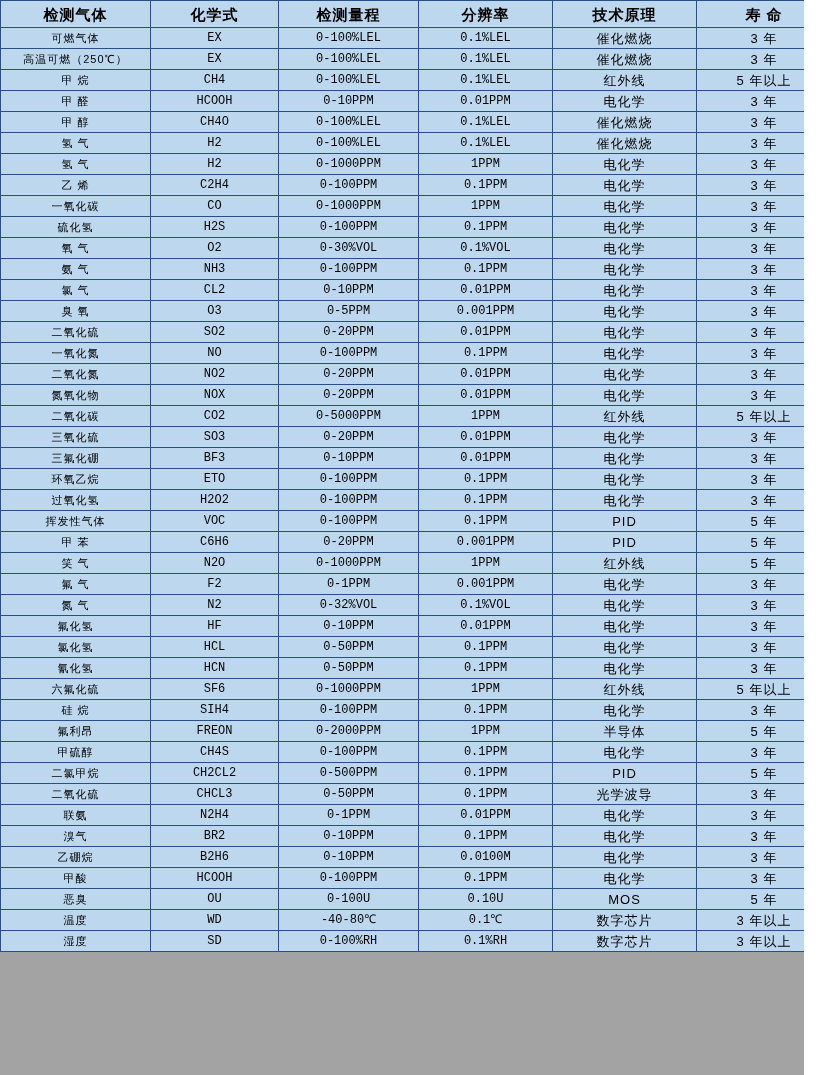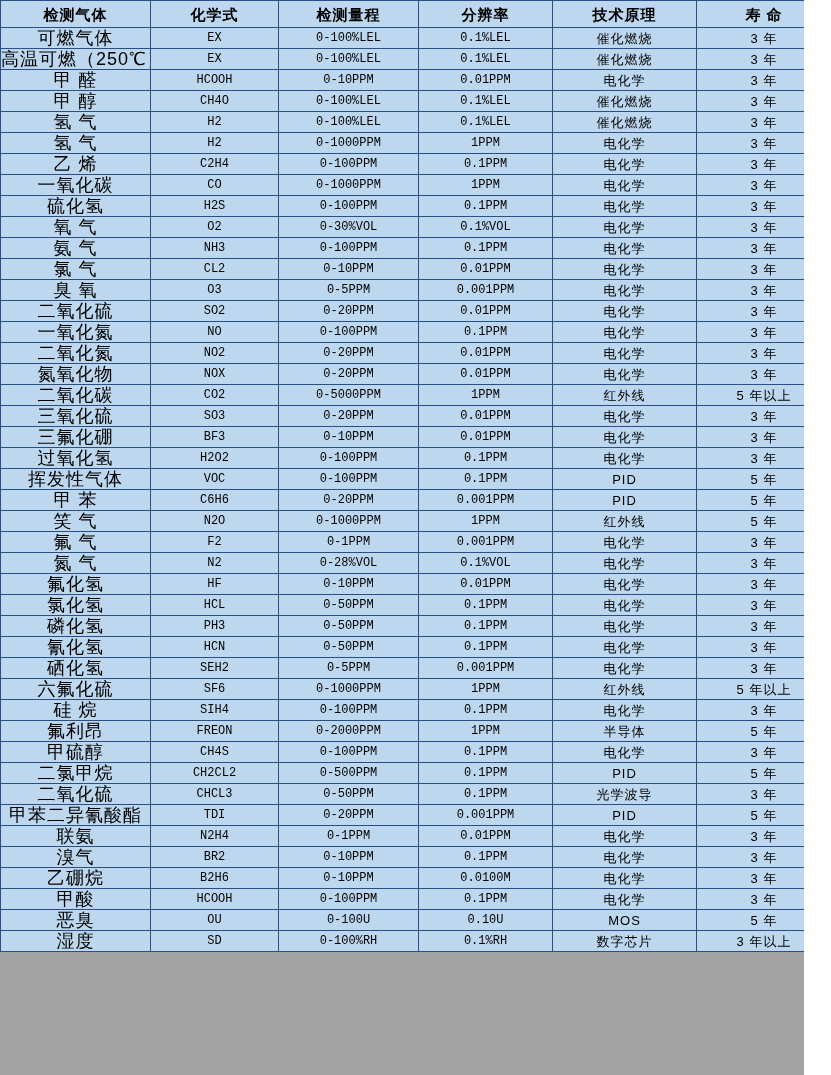--- a/index.html
+++ b/index.html
@@ -46,21 +46,21 @@
     height: 26px;
     line-height: 25px;
     font-size: 15px;
     font-weight: bold;
     letter-spacing: 1px;
   }
   table.gas-table tbody td {
     font-size: 13px;
   }
   table.gas-table tbody td.name {
-    font-size: 18px;
+    font-size: 11px;
     letter-spacing: 1px;
   }
   table.gas-table tbody td.formula,
   table.gas-table tbody td.range,
   table.gas-table tbody td.res {
     font-family: "Liberation Mono", monospace;
     font-size: 12px;
     letter-spacing: 0px;
   }
   table.gas-table tbody td.tech,
@@ -103,20 +103,28 @@
         </tr>
         <tr>
           <td class="name">高温可燃（250℃）</td>
           <td class="formula">EX</td>
           <td class="range">0-100%LEL</td>
           <td class="res">0.1%LEL</td>
           <td class="tech">催化燃烧</td>
           <td class="life">3 年</td>
         </tr>
         <tr>
+          <td class="name">甲 烷</td>
+          <td class="formula">CH4</td>
+          <td class="range">0-100%LEL</td>
+          <td class="res">0.1%LEL</td>
+          <td class="tech">红外线</td>
+          <td class="life">5 年以上</td>
+        </tr>
+        <tr>
           <td class="name">甲 醛</td>
           <td class="formula">HCOOH</td>
           <td class="range">0-10PPM</td>
           <td class="res">0.01PPM</td>
           <td class="tech">电化学</td>
           <td class="life">3 年</td>
         </tr>
         <tr>
           <td class="name">甲 醇</td>
           <td class="formula">CH4O</td>
@@ -247,20 +255,28 @@
         </tr>
         <tr>
           <td class="name">三氟化硼</td>
           <td class="formula">BF3</td>
           <td class="range">0-10PPM</td>
           <td class="res">0.01PPM</td>
           <td class="tech">电化学</td>
           <td class="life">3 年</td>
         </tr>
         <tr>
+          <td class="name">环氧乙烷</td>
+          <td class="formula">ETO</td>
+          <td class="range">0-100PPM</td>
+          <td class="res">0.1PPM</td>
+          <td class="tech">电化学</td>
+          <td class="life">3 年</td>
+        </tr>
+        <tr>
           <td class="name">过氧化氢</td>
           <td class="formula">H2O2</td>
           <td class="range">0-100PPM</td>
           <td class="res">0.1PPM</td>
           <td class="tech">电化学</td>
           <td class="life">3 年</td>
         </tr>
         <tr>
           <td class="name">挥发性气体</td>
           <td class="formula">VOC</td>
@@ -289,21 +305,21 @@
           <td class="name">氟 气</td>
           <td class="formula">F2</td>
           <td class="range">0-1PPM</td>
           <td class="res">0.001PPM</td>
           <td class="tech">电化学</td>
           <td class="life">3 年</td>
         </tr>
         <tr>
           <td class="name">氮 气</td>
           <td class="formula">N2</td>
-          <td class="range">0-28%VOL</td>
+          <td class="range">0-32%VOL</td>
           <td class="res">0.1%VOL</td>
           <td class="tech">电化学</td>
           <td class="life">3 年</td>
         </tr>
         <tr>
           <td class="name">氟化氢</td>
           <td class="formula">HF</td>
           <td class="range">0-10PPM</td>
           <td class="res">0.01PPM</td>
           <td class="tech">电化学</td>
@@ -311,44 +327,28 @@
         </tr>
         <tr>
           <td class="name">氯化氢</td>
           <td class="formula">HCL</td>
           <td class="range">0-50PPM</td>
           <td class="res">0.1PPM</td>
           <td class="tech">电化学</td>
           <td class="life">3 年</td>
         </tr>
         <tr>
-          <td class="name">磷化氢</td>
-          <td class="formula">PH3</td>
-          <td class="range">0-50PPM</td>
-          <td class="res">0.1PPM</td>
-          <td class="tech">电化学</td>
-          <td class="life">3 年</td>
-        </tr>
-        <tr>
           <td class="name">氰化氢</td>
           <td class="formula">HCN</td>
           <td class="range">0-50PPM</td>
           <td class="res">0.1PPM</td>
           <td class="tech">电化学</td>
           <td class="life">3 年</td>
         </tr>
         <tr>
-          <td class="name">硒化氢</td>
-          <td class="formula">SEH2</td>
-          <td class="range">0-5PPM</td>
-          <td class="res">0.001PPM</td>
-          <td class="tech">电化学</td>
-          <td class="life">3 年</td>
-        </tr>
-        <tr>
           <td class="name">六氟化硫</td>
           <td class="formula">SF6</td>
           <td class="range">0-1000PPM</td>
           <td class="res">1PPM</td>
           <td class="tech">红外线</td>
           <td class="life">5 年以上</td>
         </tr>
         <tr>
           <td class="name">硅 烷</td>
           <td class="formula">SIH4</td>
@@ -381,28 +381,20 @@
           <td class="tech">PID</td>
           <td class="life">5 年</td>
         </tr>
         <tr>
           <td class="name">二氧化硫</td>
           <td class="formula">CHCL3</td>
           <td class="range">0-50PPM</td>
           <td class="res">0.1PPM</td>
           <td class="tech">光学波导</td>
           <td class="life">3 年</td>
-        </tr>
-        <tr>
-          <td class="name">甲苯二异氰酸酯</td>
-          <td class="formula">TDI</td>
-          <td class="range">0-20PPM</td>
-          <td class="res">0.001PPM</td>
-          <td class="tech">PID</td>
-          <td class="life">5 年</td>
         </tr>
         <tr>
           <td class="name">联氨</td>
           <td class="formula">N2H4</td>
           <td class="range">0-1PPM</td>
           <td class="res">0.01PPM</td>
           <td class="tech">电化学</td>
           <td class="life">3 年</td>
         </tr>
         <tr>
@@ -429,20 +421,28 @@
           <td class="tech">电化学</td>
           <td class="life">3 年</td>
         </tr>
         <tr>
           <td class="name">恶臭</td>
           <td class="formula">OU</td>
           <td class="range">0-100U</td>
           <td class="res">0.10U</td>
           <td class="tech">MOS</td>
           <td class="life">5 年</td>
+        </tr>
+        <tr>
+          <td class="name">温度</td>
+          <td class="formula">WD</td>
+          <td class="range">-40-80℃</td>
+          <td class="res">0.1℃</td>
+          <td class="tech">数字芯片</td>
+          <td class="life">3 年以上</td>
         </tr>
         <tr>
           <td class="name">湿度</td>
           <td class="formula">SD</td>
           <td class="range">0-100%RH</td>
           <td class="res">0.1%RH</td>
           <td class="tech">数字芯片</td>
           <td class="life">3 年以上</td>
         </tr>
       </tbody>

